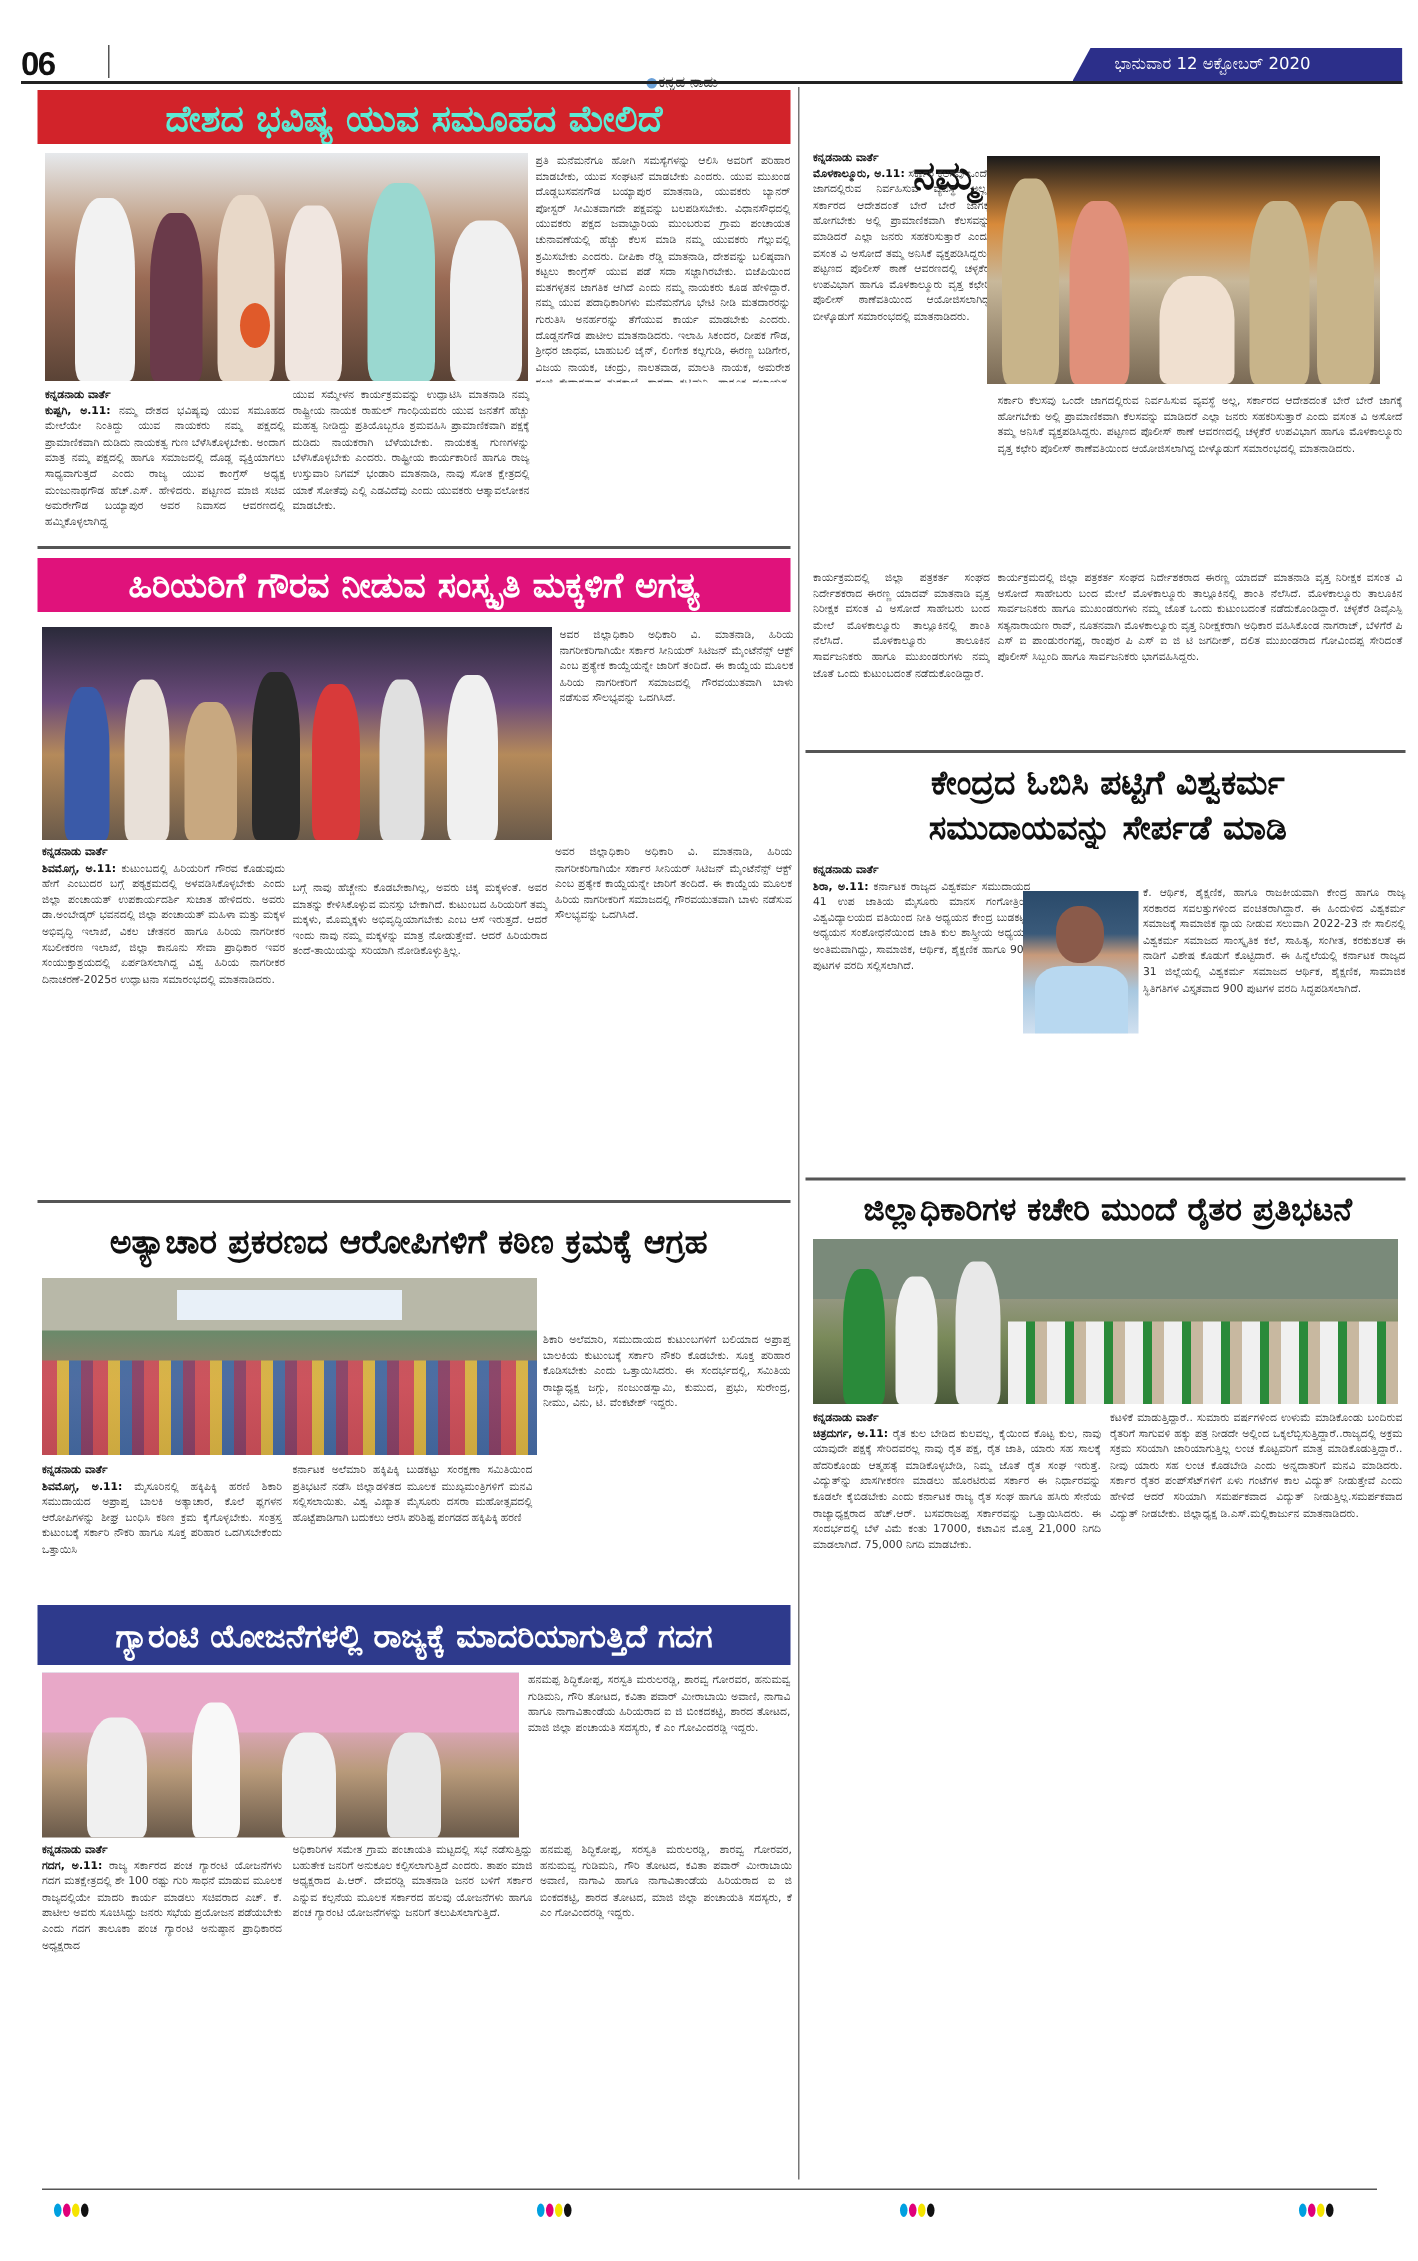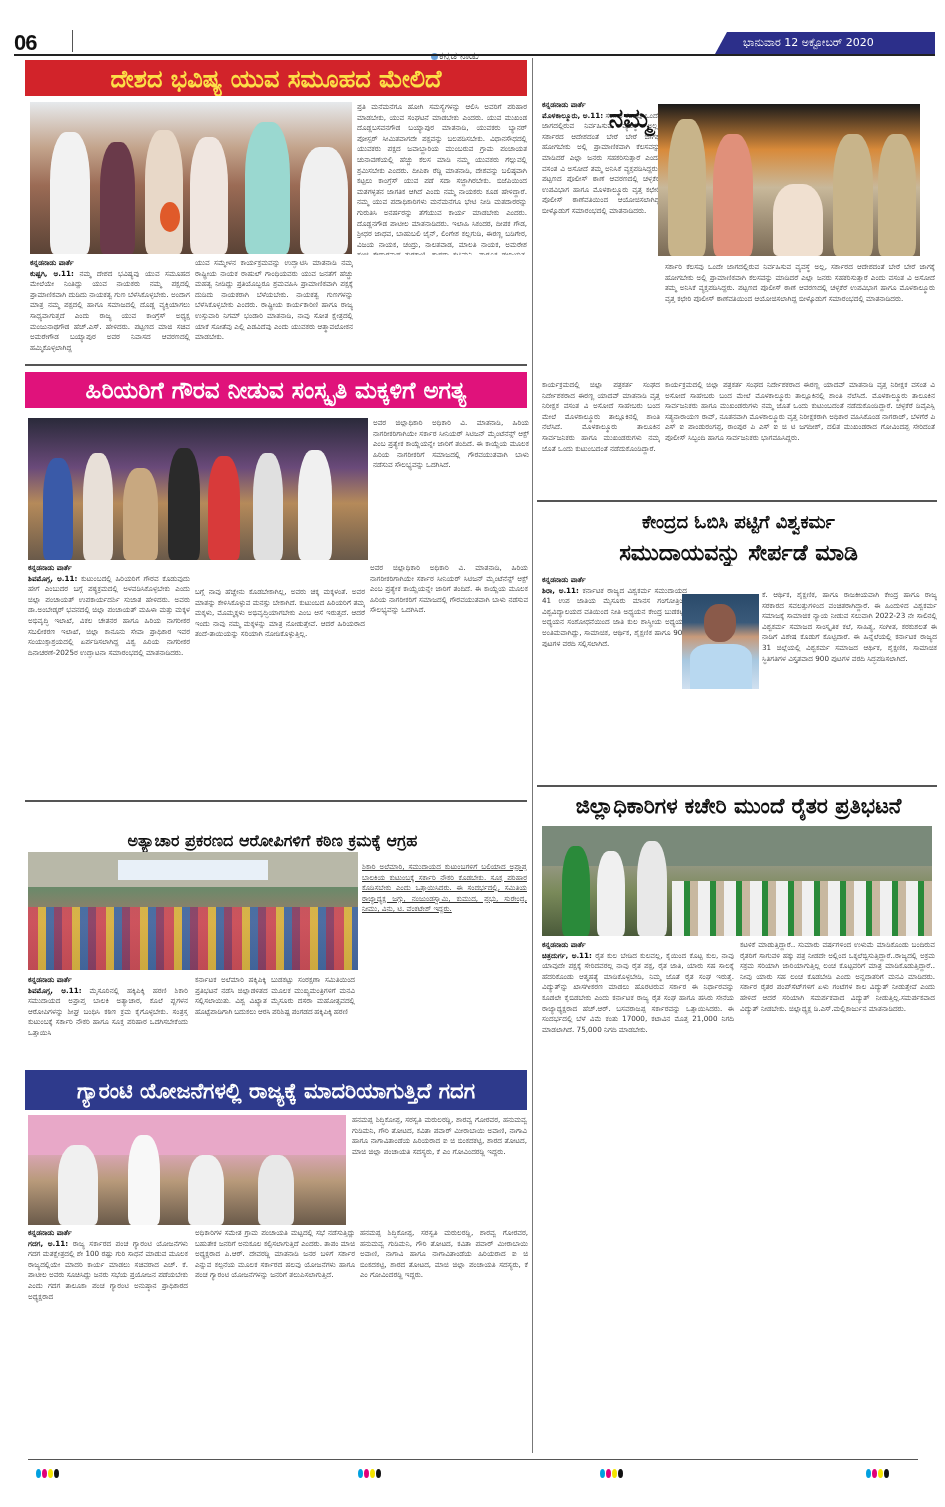--- a/index.html
+++ b/index.html
@@ -10,21 +10,21 @@
   .pg-no{left:14px;top:30px;font-family:Liberation Sans, sans-serif;font-weight:900;font-size:22px;color:#111;letter-spacing:-1px;}
   .pg-sep{left:72px;top:30px;width:1px;height:22px;background:#555;}
   .brand{left:430px;top:36px;font-size:10px;color:#333;margin-top:14px;}
   .brand .dot{display:inline-block;width:7px;height:7px;border-radius:50%;background:#6aa0d8;margin:0 1px;vertical-align:middle;}
   .date-box{left:715px;top:32px;width:220px;height:22px;background:#2c2f8a;color:#fff;font-size:11px;line-height:22px;padding-left:28px;clip-path:polygon(12px 0,100% 0,100% 100%,0 100%);}
   .top-rule{left:14px;top:54px;width:921px;height:2px;background:#222;}
   .vrule{width:1px;background:#777;}
   .hrule{height:2px;background:#555;}
   
   .hl{font-family:"DejaVu Serif",serif;font-weight:bold;white-space:nowrap;overflow:hidden;display:flex;align-items:center;justify-content:center;}
-  .hl-red{background:#d2232a;color:#fde047;}
+  .hl-red{background:#d2232a;color:#5eead4;}
   .hl-pink{background:#e0127b;color:#fff;}
   .hl-blue{background:#2e3a8c;color:#fff;}
   .hl-plain{color:#111;}
   
   .photo{overflow:hidden;}
   .ph-grad1{background:linear-gradient(180deg,#e6e9ec 0%,#c3a48c 30%,#9b6b55 55%,#5a4336 100%);}
   .ph-grad2{background:linear-gradient(180deg,#1a1a1a 0%,#d88a3a 30%,#c8b89a 55%,#7a6a55 100%);}
   .ph-grad3{background:linear-gradient(180deg,#2a2a3a 0%,#6a4a7a 35%,#b58a5a 60%,#6a5a4a 100%);}
   .ph-grad4{background:linear-gradient(180deg,#9aa7a0 0%,#6a8a6a 30%,#a07a6a 60%,#5a4a3a 100%);}
   .ph-grad5{background:linear-gradient(180deg,#6a7a6a 0%,#9a9a8a 30%,#7a8a5a 60%,#4a5a3a 100%);}
@@ -108,43 +108,43 @@
     <span class="byline">ಕನ್ನಡನಾಡು ವಾರ್ತೆ</span>
     <span class="dateline">ಶಿವಮೊಗ್ಗ, ಅ.11:</span>
     <span>ಕುಟುಂಬದಲ್ಲಿ ಹಿರಿಯರಿಗೆ ಗೌರವ ಕೊಡುವುದು ಹೇಗೆ ಎಂಬುದರ ಬಗ್ಗೆ ಪಠ್ಯಕ್ರಮದಲ್ಲಿ ಅಳವಡಿಸಿಕೊಳ್ಳಬೇಕು ಎಂದು ಜಿಲ್ಲಾ ಪಂಚಾಯತ್ ಉಪಕಾರ್ಯದರ್ಶಿ ಸುಜಾತ ಹೇಳಿದರು. ಅವರು ಡಾ.ಅಂಬೇಡ್ಕರ್ ಭವನದಲ್ಲಿ ಜಿಲ್ಲಾ ಪಂಚಾಯತ್ ಮಹಿಳಾ ಮತ್ತು ಮಕ್ಕಳ ಅಭಿವೃದ್ಧಿ ಇಲಾಖೆ, ವಿಕಲ ಚೇತನರ ಹಾಗೂ ಹಿರಿಯ ನಾಗರೀಕರ ಸಬಲೀಕರಣ ಇಲಾಖೆ, ಜಿಲ್ಲಾ ಕಾನೂನು ಸೇವಾ ಪ್ರಾಧಿಕಾರ ಇವರ ಸಂಯುಕ್ತಾಶ್ರಯದಲ್ಲಿ ಏರ್ಪಡಿಸಲಾಗಿದ್ದ ವಿಶ್ವ ಹಿರಿಯ ನಾಗರೀಕರ ದಿನಾಚರಣೆ-2025ರ ಉದ್ಘಾಟನಾ ಸಮಾರಂಭದಲ್ಲಿ ಮಾತನಾಡಿದರು.</span>
   </div>
   <div class="abs col" style="left:195px;top:563px;width:170px;height:215px;margin-top:24px;">ಬಗ್ಗೆ ನಾವು ಹೆಚ್ಚೇನು ಕೊಡಬೇಕಾಗಿಲ್ಲ, ಅವರು ಚಿಕ್ಕ ಮಕ್ಕಳಂತೆ. ಅವರ ಮಾತನ್ನು ಕೇಳಿಸಿಕೊಳ್ಳುವ ಮನಸ್ಸು ಬೇಕಾಗಿದೆ. ಕುಟುಂಬದ ಹಿರಿಯರಿಗೆ ತಮ್ಮ ಮಕ್ಕಳು, ಮೊಮ್ಮಕ್ಕಳು ಅಭಿವೃದ್ಧಿಯಾಗಬೇಕು ಎಂಬ ಆಸೆ ಇರುತ್ತದೆ. ಆದರೆ ಇಂದು ನಾವು ನಮ್ಮ ಮಕ್ಕಳನ್ನು ಮಾತ್ರ ನೋಡುತ್ತೇವೆ. ಆದರೆ ಹಿರಿಯರಾದ ತಂದೆ-ತಾಯಿಯನ್ನು ಸರಿಯಾಗಿ ನೋಡಿಕೊಳ್ಳುತ್ತಿಲ್ಲ.</div>
   <div class="abs col" style="left:370px;top:563px;width:158px;height:215px;">ಅವರ ಜಿಲ್ಲಾಧಿಕಾರಿ ಅಧಿಕಾರಿ ವಿ. ಮಾತನಾಡಿ, ಹಿರಿಯ ನಾಗರೀಕರಿಗಾಗಿಯೇ ಸರ್ಕಾರ ಸೀನಿಯರ್ ಸಿಟಿಜನ್ ಮೈಂಟೆನೆನ್ಸ್ ಆಕ್ಟ್ ಎಂಬ ಪ್ರತ್ಯೇಕ ಕಾಯ್ದೆಯನ್ನೇ ಜಾರಿಗೆ ತಂದಿದೆ. ಈ ಕಾಯ್ದೆಯ ಮೂಲಕ ಹಿರಿಯ ನಾಗರೀಕರಿಗೆ ಸಮಾಜದಲ್ಲಿ ಗೌರವಯುತವಾಗಿ ಬಾಳು ನಡೆಸುವ ಸೌಲಭ್ಯವನ್ನು ಒದಗಿಸಿದೆ.</div>
   <div class="abs hrule" style="left:25px;top:800px;width:502px;"></div>
 </section>
 
 <section>
-  <div class="abs hl hl-plain" style="left:537px;top:508px;width:403px;height:28px;font-size:18px;">ಕೇಂದ್ರದ ಓಬಿಸಿ ಪಟ್ಟಿಗೆ ವಿಶ್ವಕರ್ಮ</div>
+  <div class="abs hl hl-plain" style="left:537px;top:508px;width:403px;height:28px;font-size:22px;">ಕೇಂದ್ರದ ಓಬಿಸಿ ಪಟ್ಟಿಗೆ ವಿಶ್ವಕರ್ಮ</div>
   <div class="abs hl hl-plain" style="left:537px;top:538px;width:403px;height:28px;font-size:22px;">ಸಮುದಾಯವನ್ನು ಸೇರ್ಪಡೆ ಮಾಡಿ</div>
   <div class="abs col" style="left:542px;top:575px;width:145px;height:200px;">
     <span class="byline">ಕನ್ನಡನಾಡು ವಾರ್ತೆ</span>
     <span class="dateline">ಶಿರಾ, ಅ.11:</span>
     <span>ಕರ್ನಾಟಕ ರಾಜ್ಯದ ವಿಶ್ವಕರ್ಮ ಸಮುದಾಯದ 41 ಉಪ ಜಾತಿಯ ಮೈಸೂರು ಮಾನಸ ಗಂಗೋತ್ರಿಯ ವಿಶ್ವವಿದ್ಯಾಲಯದ ವತಿಯಿಂದ ನೀತಿ ಅಧ್ಯಯನ ಕೇಂದ್ರ ಬುಡಕಟ್ಟು ಅಧ್ಯಯನ ಸಂಶೋಧನೆಯಿಂದ ಜಾತಿ ಕುಲ ಶಾಸ್ತ್ರೀಯ ಅಧ್ಯಯನ ಅಂತಿಮವಾಗಿದ್ದು, ಸಾಮಾಜಿಕ, ಆರ್ಥಿಕ, ಶೈಕ್ಷಣಿಕ ಹಾಗೂ 900 ಪುಟಗಳ ವರದಿ ಸಲ್ಲಿಸಲಾಗಿದೆ.</span>
   </div>
   <div class="abs photo ph-portrait" style="left:682px;top:594px;width:77px;height:95px;">
     <div class="abs" style="left:22px;top:10px;width:32px;height:38px;background:#8a5a4a;border-radius:45%;"></div>
     <div class="abs" style="left:8px;top:50px;width:62px;height:45px;background:#b8d8f0;border-radius:30% 30% 0 0;"></div>
   </div>
   <div class="abs col" style="left:762px;top:590px;width:175px;height:190px;">ಕೆ. ಆರ್ಥಿಕ, ಶೈಕ್ಷಣಿಕ, ಹಾಗೂ ರಾಜಕೀಯವಾಗಿ ಕೇಂದ್ರ ಹಾಗೂ ರಾಜ್ಯ ಸರಕಾರದ ಸವಲತ್ತುಗಳಿಂದ ವಂಚಿತರಾಗಿದ್ದಾರೆ. ಈ ಹಿಂದುಳಿದ ವಿಶ್ವಕರ್ಮ ಸಮಾಜಕ್ಕೆ ಸಾಮಾಜಿಕ ನ್ಯಾಯ ನೀಡುವ ಸಲುವಾಗಿ 2022-23 ನೇ ಸಾಲಿನಲ್ಲಿ ವಿಶ್ವಕರ್ಮ ಸಮಾಜದ ಸಾಂಸ್ಕೃತಿಕ ಕಲೆ, ಸಾಹಿತ್ಯ, ಸಂಗೀತ, ಕರಕುಶಲತೆ ಈ ನಾಡಿಗೆ ವಿಶೇಷ ಕೊಡುಗೆ ಕೊಟ್ಟಿದಾರೆ. ಈ ಹಿನ್ನೆಲೆಯಲ್ಲಿ ಕರ್ನಾಟಕ ರಾಜ್ಯದ 31 ಜಿಲ್ಲೆಯಲ್ಲಿ ವಿಶ್ವಕರ್ಮ ಸಮಾಜದ ಆರ್ಥಿಕ, ಶೈಕ್ಷಣಿಕ, ಸಾಮಾಜಿಕ ಸ್ಥಿತಿಗತಿಗಳ ವಿಸ್ತೃತವಾದ 900 ಪುಟಗಳ ವರದಿ ಸಿದ್ಧಪಡಿಸಲಾಗಿದೆ.</div>
   <div class="abs hrule" style="left:537px;top:785px;width:400px;"></div>
 </section>
 
 <section>
-  <div class="abs hl hl-plain" style="left:20px;top:808px;width:505px;height:40px;font-size:16px;margin-top:12px;">ಅತ್ಯಾಚಾರ ಪ್ರಕರಣದ ಆರೋಪಿಗಳಿಗೆ ಕಠಿಣ ಕ್ರಮಕ್ಕೆ ಆಗ್ರಹ</div>
+  <div class="abs hl hl-plain" style="left:20px;top:808px;width:505px;height:40px;font-size:22px;">ಅತ್ಯಾಚಾರ ಪ್ರಕರಣದ ಆರೋಪಿಗಳಿಗೆ ಕಠಿಣ ಕ್ರಮಕ್ಕೆ ಆಗ್ರಹ</div>
   <div class="abs photo ph-grad4" style="left:28px;top:852px;width:330px;height:118px;">
     <div class="abs" style="left:0;top:0;width:330px;height:35px;background:#b8b8a8;"></div>
     <div class="abs" style="left:90px;top:8px;width:150px;height:20px;background:#e8f0f8;"></div>
     <div class="abs" style="left:0;top:55px;width:330px;height:63px;background:repeating-linear-gradient(90deg,#d84a5a 0 10px,#e8c040 10px 18px,#3a6ab0 18px 26px,#8a3a6a 26px 34px);opacity:.8;"></div>
   </div>
-  <div class="abs col" style="left:362px;top:862px;width:165px;height:120px;text-decoration:underline;">ಶಿಕಾರಿ ಅಲೆಮಾರಿ, ಸಮುದಾಯದ ಕುಟುಂಬಗಳಿಗೆ ಬಲಿಯಾದ ಅಪ್ರಾಪ್ತ ಬಾಲಕಿಯ ಕುಟುಂಬಕ್ಕೆ ಸರ್ಕಾರಿ ನೌಕರಿ ಕೊಡಬೇಕು. ಸೂಕ್ತ ಪರಿಹಾರ ಕೊಡಿಸಬೇಕು ಎಂದು ಒತ್ತಾಯಿಸಿದರು. ಈ ಸಂದರ್ಭದಲ್ಲಿ, ಸಮಿತಿಯ ರಾಜ್ಯಾಧ್ಯಕ್ಷ ಜಗ್ಗು, ನಂಜುಂಡಸ್ವಾಮಿ, ಕುಮುದ, ಪ್ರಭು, ಸುರೇಂದ್ರ, ನೀಮು, ವಿನು, ಟಿ. ವೆಂಕಟೇಶ್ ಇದ್ದರು.</div>
+  <div class="abs col" style="left:362px;top:888px;width:165px;height:120px;">ಶಿಕಾರಿ ಅಲೆಮಾರಿ, ಸಮುದಾಯದ ಕುಟುಂಬಗಳಿಗೆ ಬಲಿಯಾದ ಅಪ್ರಾಪ್ತ ಬಾಲಕಿಯ ಕುಟುಂಬಕ್ಕೆ ಸರ್ಕಾರಿ ನೌಕರಿ ಕೊಡಬೇಕು. ಸೂಕ್ತ ಪರಿಹಾರ ಕೊಡಿಸಬೇಕು ಎಂದು ಒತ್ತಾಯಿಸಿದರು. ಈ ಸಂದರ್ಭದಲ್ಲಿ, ಸಮಿತಿಯ ರಾಜ್ಯಾಧ್ಯಕ್ಷ ಜಗ್ಗು, ನಂಜುಂಡಸ್ವಾಮಿ, ಕುಮುದ, ಪ್ರಭು, ಸುರೇಂದ್ರ, ನೀಮು, ವಿನು, ಟಿ. ವೆಂಕಟೇಶ್ ಇದ್ದರು.</div>
   <div class="abs col" style="left:28px;top:975px;width:160px;height:90px;">
     <span class="byline">ಕನ್ನಡನಾಡು ವಾರ್ತೆ</span>
     <span class="dateline">ಶಿವಮೊಗ್ಗ, ಅ.11:</span>
     <span>ಮೈಸೂರಿನಲ್ಲಿ ಹಕ್ಕಿಪಿಕ್ಕಿ ಹರಣಿ ಶಿಕಾರಿ ಸಮುದಾಯದ ಅಪ್ರಾಪ್ತ ಬಾಲಕಿ ಅತ್ಯಾಚಾರ, ಕೊಲೆ ಪ್ಣಗಳನ ಆರೋಪಿಗಳನ್ನು ಶೀಘ್ರ ಬಂಧಿಸಿ ಕಠಿಣ ಕ್ರಮ ಕೈಗೊಳ್ಳಬೇಕು. ಸಂತ್ರಸ್ತ ಕುಟುಂಬಕ್ಕೆ ಸರ್ಕಾರಿ ನೌಕರಿ ಹಾಗೂ ಸೂಕ್ತ ಪರಿಹಾರ ಒದಗಿಸಬೇಕೆಂದು ಒತ್ತಾಯಿಸಿ</span>
   </div>
   <div class="abs col" style="left:195px;top:975px;width:160px;height:90px;font-family:Liberation Serif, serif;">ಕರ್ನಾಟಕ ಅಲೆಮಾರಿ ಹಕ್ಕಿಪಿಕ್ಕಿ ಬುಡಕಟ್ಟು ಸಂರಕ್ಷಣಾ ಸಮಿತಿಯಿಂದ ಪ್ರತಿಭಟನೆ ನಡೆಸಿ ಜಿಲ್ಲಾಡಳಿತದ ಮೂಲಕ ಮುಖ್ಯಮಂತ್ರಿಗಳಿಗೆ ಮನವಿ ಸಲ್ಲಿಸಲಾಯಿತು. ವಿಶ್ವ ವಿಖ್ಯಾತ ಮೈಸೂರು ದಸರಾ ಮಹೋತ್ಸವದಲ್ಲಿ ಹೊಟ್ಟೆಪಾಡಿಗಾಗಿ ಬದುಕಲು ಆರಸಿ ಪರಿಶಿಷ್ಟ ಪಂಗಡದ ಹಕ್ಕಿಪಿಕ್ಕಿ ಹರಣಿ</div>
 </section>
 
 <section>
   <div class="abs hl hl-plain" style="left:537px;top:788px;width:403px;height:34px;font-size:21px;">ಜಿಲ್ಲಾಧಿಕಾರಿಗಳ ಕಚೇರಿ ಮುಂದೆ ರೈತರ ಪ್ರತಿಭಟನೆ</div>

